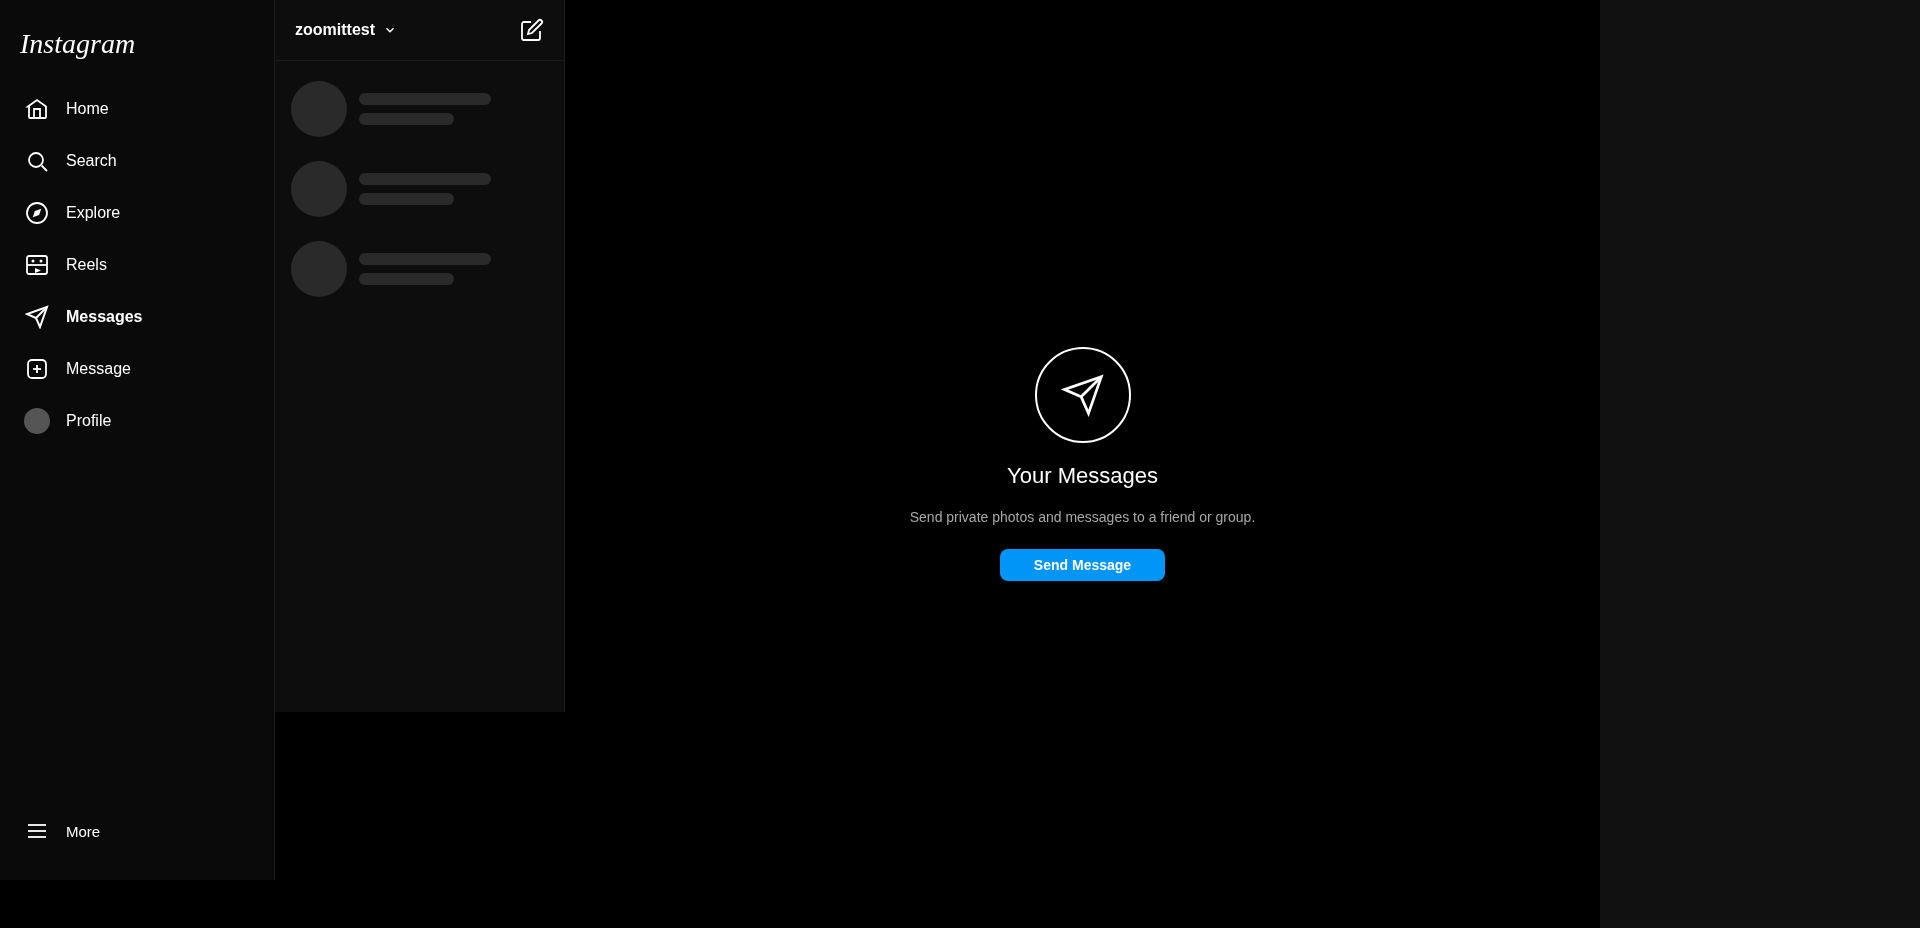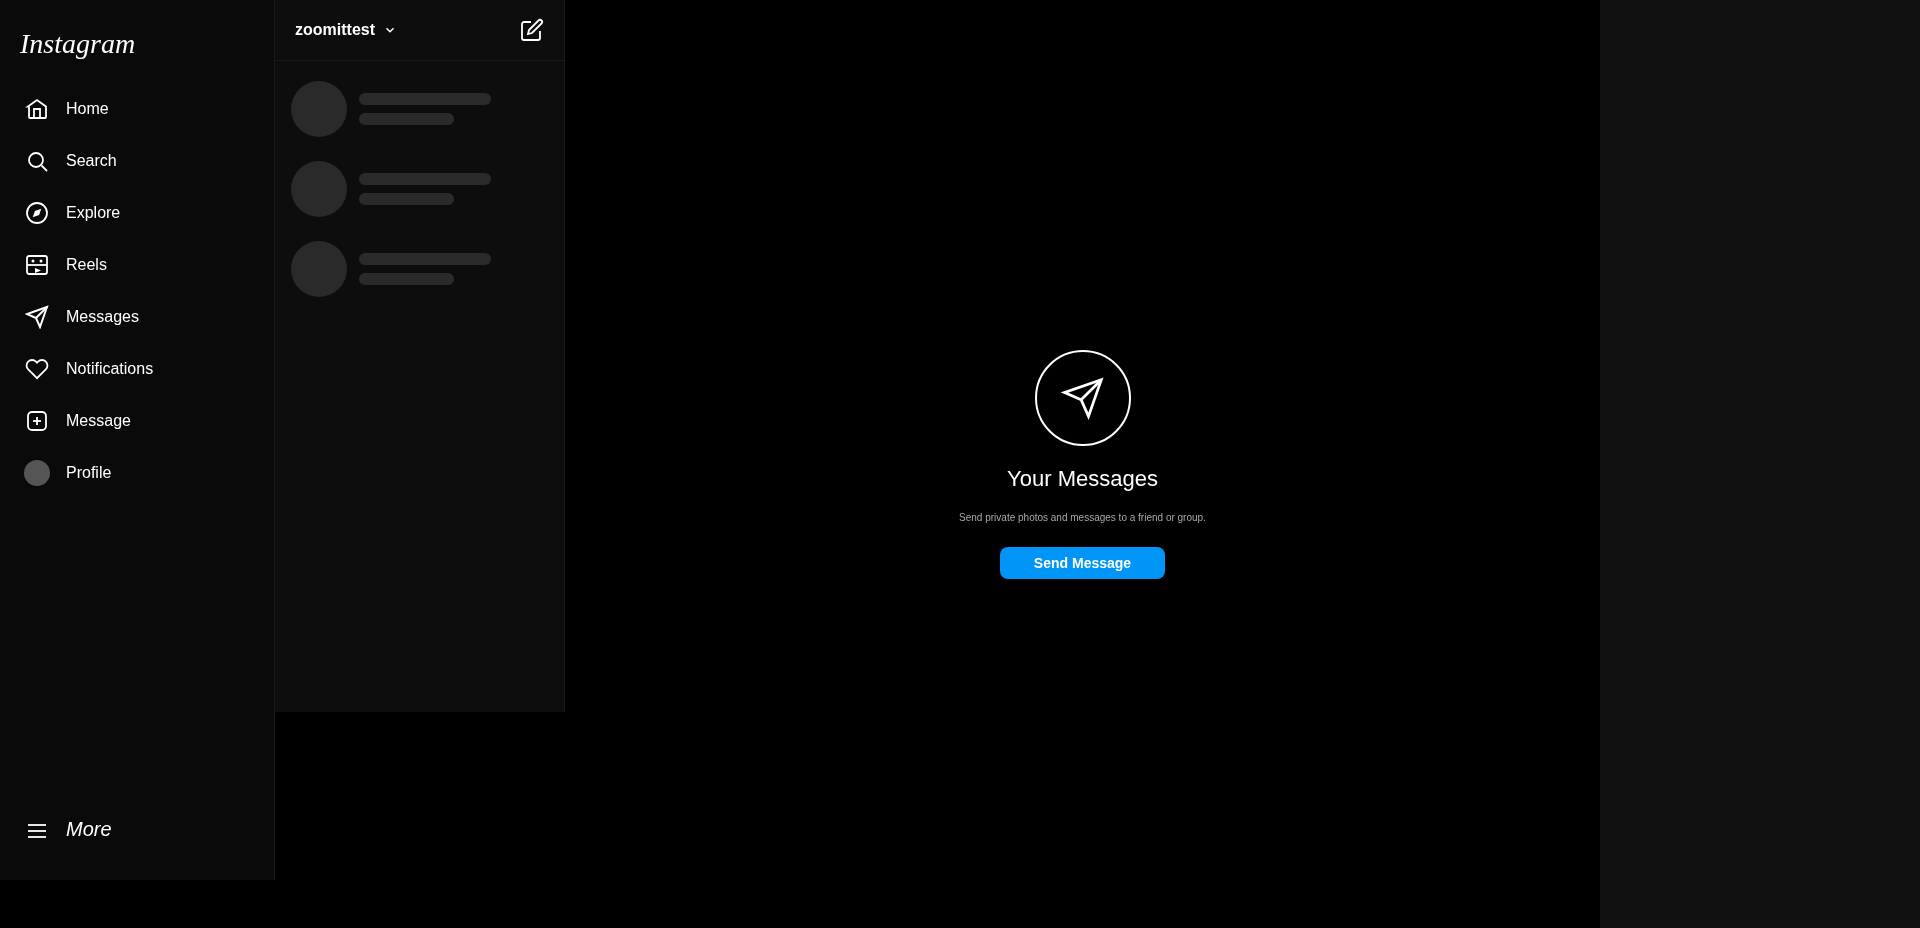--- a/index.html
+++ b/index.html
@@ -53,45 +53,45 @@
       border-radius: 10px;
       cursor: pointer;
       transition: background 0.15s;
       font-size: 16px;
       font-weight: 400;
       color: #fff;
       text-decoration: none;
     }
 
     .nav-item.active {
-      font-weight: 400;
+      font-weight: 700;
     }
 
     .nav-icon {
       width: 26px;
       height: 26px;
       display: flex;
       align-items: center;
       justify-content: center;
       flex-shrink: 0;
     }
 
     .sidebar-footer {
       padding: 12px;
     }
 
     .more-item {
       display: flex;
+      align-items: center;
       gap: 16px;
       padding: 12px 12px;
       border-radius: 10px;
       cursor: pointer;
-      font-size: 20px;
-      color: #fff;
-      font-style: italic;
+      font-size: 15px;
+      color: #fff;
     }
 
     
     .messages-panel {
       width: 290px;
       min-width: 290px;
       background: #0d0d0d;
       border-right: 1px solid #1a1a1a;
       display: flex;
       flex-direction: column;
@@ -185,21 +185,21 @@
       justify-content: center;
     }
 
     .your-messages-title {
       font-size: 22px;
       font-weight: 300;
       color: #fff;
     }
 
     .your-messages-subtitle {
-      font-size: 10px;
+      font-size: 14px;
       color: #a8a8a8;
     }
 
     .send-message-btn {
       background: #0095f6;
       color: #fff;
       border: none;
       border-radius: 8px;
       padding: 8px 34px;
       font-size: 14px;
@@ -281,28 +281,20 @@
     <div class="nav-item active">
       <span class="nav-icon">
         <svg width="24" height="24" viewBox="0 0 24 24" fill="none" stroke="white" stroke-width="2">
           <path d="M22 2L11 13"></path>
           <path d="M22 2L15 22l-4-9-9-4 20-7z"></path>
         </svg>
       </span>
       <span>Messages</span>
     </div>
 
-    <div class="nav-item">
-      <span class="nav-icon">
-        <svg width="24" height="24" viewBox="0 0 24 24" fill="none" stroke="white" stroke-width="1.8">
-          <path d="M20.84 4.61a5.5 5.5 0 00-7.78 0L12 5.67l-1.06-1.06a5.5 5.5 0 00-7.78 7.78l1.06 1.06L12 21.23l7.78-7.78 1.06-1.06a5.5 5.5 0 000-7.78z"></path>
-        </svg>
-      </span>
-      <span>Notifications</span>
-    </div>
 
     <div class="nav-item">
       <span class="nav-icon">
         <svg width="24" height="24" viewBox="0 0 24 24" fill="none" stroke="white" stroke-width="1.8">
           <rect x="3" y="3" width="18" height="18" rx="4"></rect>
           <line x1="12" y1="8" x2="12" y2="16"></line>
           <line x1="8" y1="12" x2="16" y2="12"></line>
         </svg>
       </span>
       <span>Message</span>

